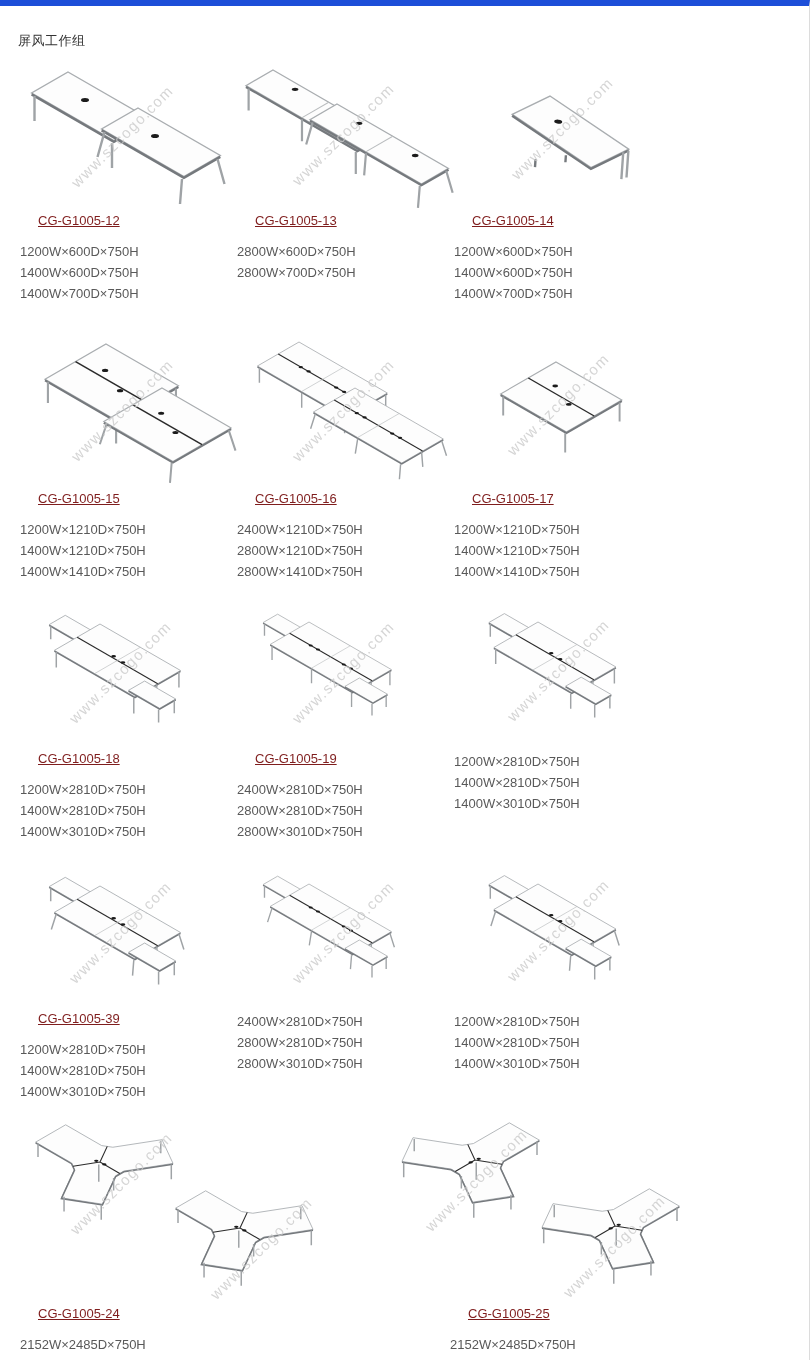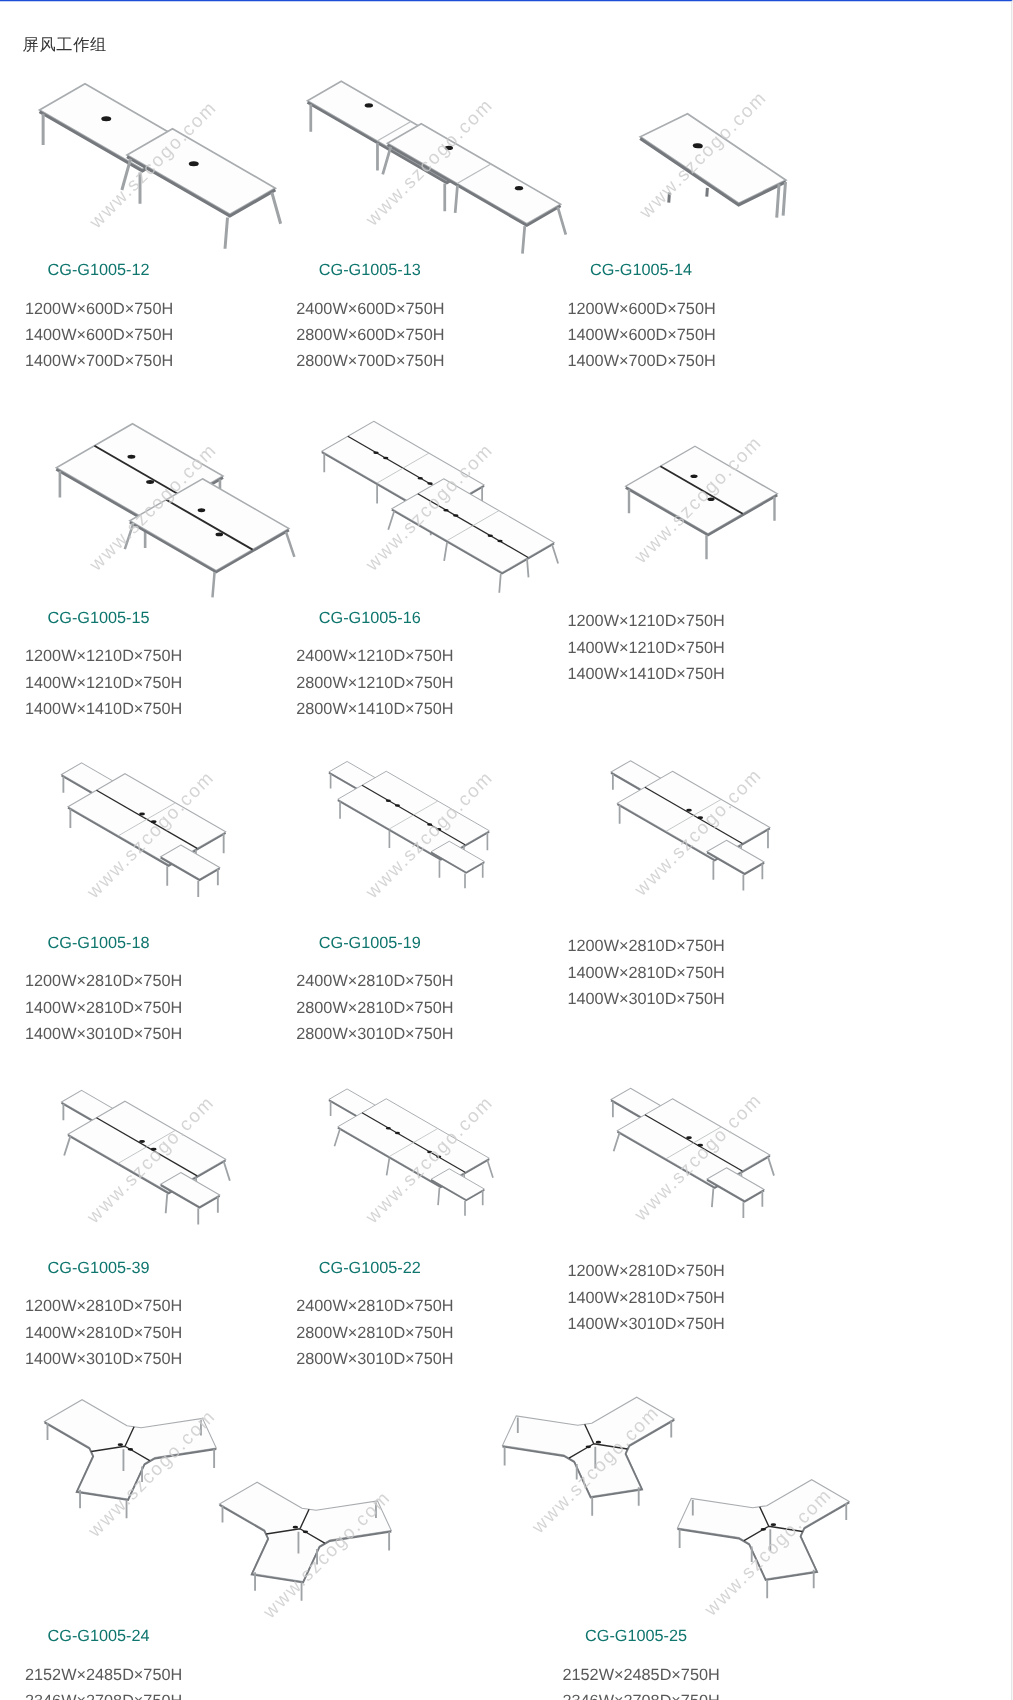--- a/index.html
+++ b/index.html
@@ -1,30 +1,30 @@
 <!DOCTYPE html>
 <html><head>
 <meta charset="utf-8">
 <style>
   html,body{margin:0;padding:0;background:#fff;}
   .page{
     position:relative;width:810px;height:1360px;box-sizing:border-box;
-    background:#fff;border-top:1px solid #1d4ed8;border-right:1px solid #dcdcdc;
+    background:#fff;border-top:6px solid #1d4ed8;border-right:1px solid #dcdcdc;
     overflow:hidden;font-family:"Liberation Sans","DejaVu Sans",sans-serif;
   }
   .page-title{padding:26px 0 0 18px;font-size:13px;color:#333;letter-spacing:.5px;}
   .grid{margin-top:14px;}
   .row{display:flex;padding-left:20px;}
   .cell{width:217px;}
   .row-last .cell-a{width:430px;}
   .row-last .cell-b{width:340px;}
   .fig{display:block;}
   .r1 .fig{height:140px;} .r2 .fig{height:148px;} .r3 .fig{height:142px;}
   .r4 .fig{height:140px;} .r5 .fig{height:195px;}
-  .code{margin-top:6px;padding-left:18px;font-size:13px;color:#0f766e;height:22px;line-height:22px;}
+  .code{margin-top:6px;padding-left:18px;font-size:13px;color:#7f1d1d;height:22px;line-height:22px;text-decoration:underline;}
   .dims{margin-top:9px;}
   .dim{font-size:13px;color:#595959;line-height:21px;white-space:nowrap;}
   .mb1{margin-bottom:30px;} .mb2{margin-bottom:18px;} .mb3{margin-bottom:20px;} .mb4{margin-bottom:0;}
   svg{display:block;overflow:visible;}
   .tp{fill:#fdfdfd;stroke:#a9adb0;stroke-width:1.4;}
   .th{fill:none;stroke:#75797d;stroke-width:2.4;}
   .lg{fill:none;stroke:#9fa3a6;stroke-width:2.4;}
   .sm{fill:none;stroke:#2b2b2b;stroke-width:1.8;}
   .sl{fill:none;stroke:#b9bcbe;stroke-width:1.1;}
   .gr{fill:#1b1b1b;}
@@ -185,21 +185,20 @@
       <div class="cell">
         <svg class="fig" width="212" height="140">
           <g>
             <use href="#g-long" transform="translate(36,6) scale(0.92)"></use>
             <use href="#g-long-a" transform="translate(100,40) scale(0.92)"></use>
           </g>
           <text class="wm" text-anchor="middle" transform="translate(110,74) rotate(-45)">www.szcogo.com</text>
         </svg>
         <div class="code">CG-G1005-13</div>
         <div class="dims">
-          <div class="dim">2400W×600D×750H</div>
           <div class="dim">2800W×600D×750H</div>
           <div class="dim">2800W×700D×750H</div>
         </div>
       </div>
       <div class="cell">
         <svg class="fig" width="212" height="140">
           <g>
             <use href="#g-ext" transform="translate(96,32) rotate(4)"></use>
           </g>
           <text class="wm" text-anchor="middle" transform="translate(112,68) rotate(-45)">www.szcogo.com</text>
@@ -244,20 +243,21 @@
           <div class="dim">2800W×1410D×750H</div>
         </div>
       </div>
       <div class="cell">
         <svg class="fig" width="212" height="148">
           <g>
             <use href="#g-bench" transform="translate(102,28) scale(0.8)"></use>
           </g>
           <text class="wm" text-anchor="middle" transform="translate(108,74) rotate(-45)">www.szcogo.com</text>
         </svg>
+        <div class="code">CG-G1005-17</div>
         <div class="dims">
           <div class="dim">1200W×1210D×750H</div>
           <div class="dim">1400W×1210D×750H</div>
           <div class="dim">1400W×1410D×750H</div>
         </div>
       </div>
     </div>
 
     <div class="row r3 mb3">
       <div class="cell">
@@ -318,21 +318,20 @@
           <div class="dim">1400W×3010D×750H</div>
         </div>
       </div>
       <div class="cell">
         <svg class="fig" width="212" height="140">
           <g>
             <use href="#g-clusterB-a" transform="translate(72,22) scale(0.56)"></use>
           </g>
           <text class="wm" text-anchor="middle" transform="translate(110,74) rotate(-45)">www.szcogo.com</text>
         </svg>
-        <div class="code">CG-G1005-22</div>
         <div class="dims">
           <div class="dim">2400W×2810D×750H</div>
           <div class="dim">2800W×2810D×750H</div>
           <div class="dim">2800W×3010D×750H</div>
         </div>
       </div>
       <div class="cell">
         <svg class="fig" width="212" height="140">
           <g>
             <use href="#g-clusterA" transform="translate(84,22) scale(0.6)"></use>

